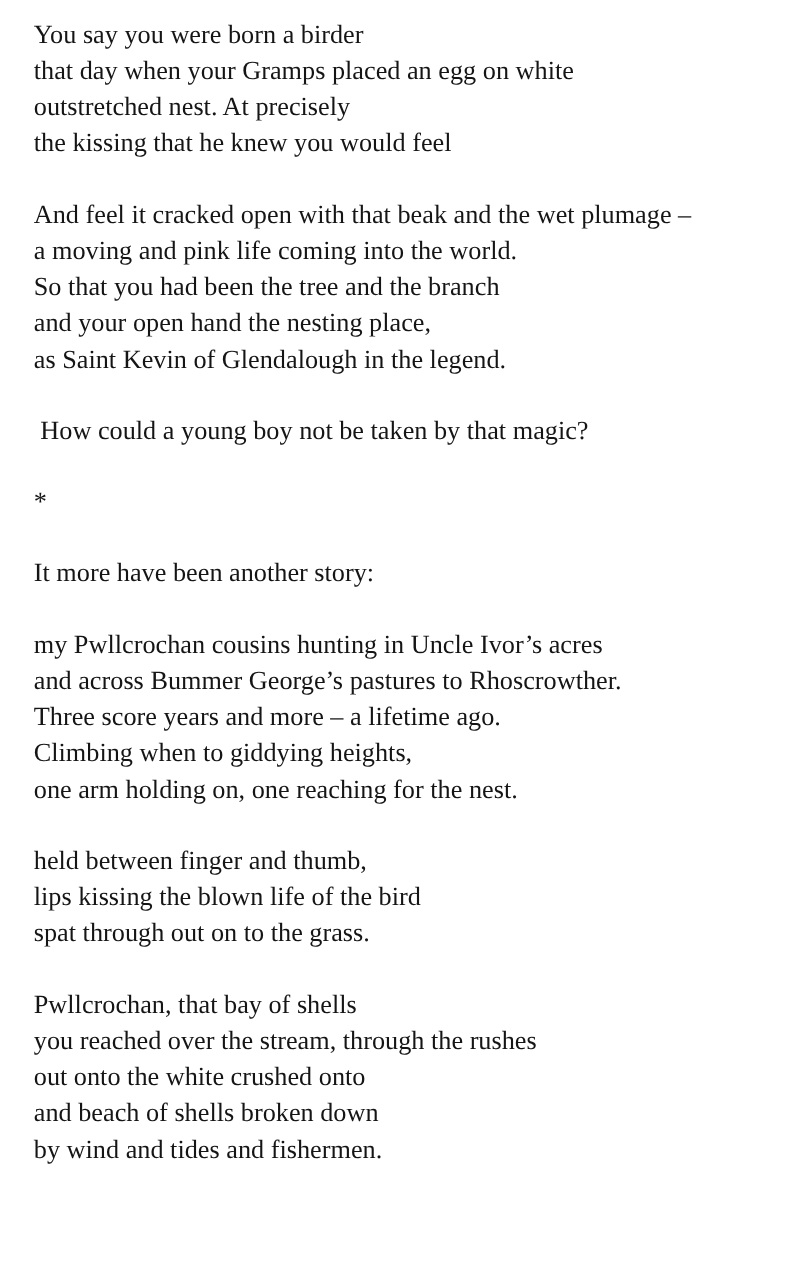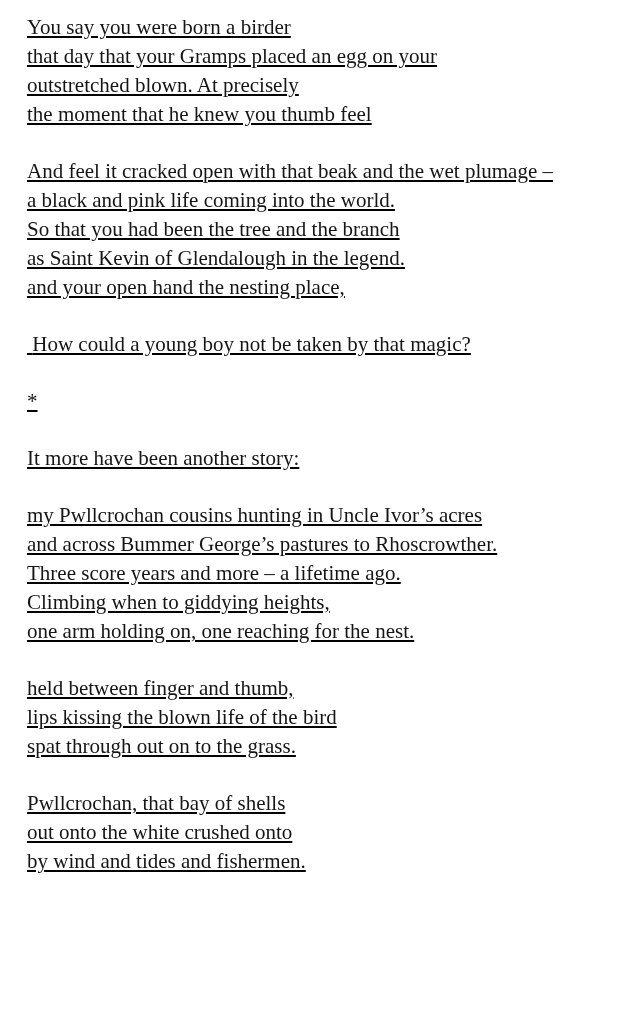--- a/index.html
+++ b/index.html
@@ -11,21 +11,20 @@
     width: 644px;
     height: 1023px;
     overflow: hidden;
   }
   .page {
     box-sizing: border-box;
     width: 644px;
     height: 882px;
     padding: 13px 30px 12px 27px;
     background: #ffffff;
-    text-decoration: underline;
   }
   .poem {
     font-family: "Liberation Serif", "DejaVu Serif", serif;
     font-size: 21px;
     line-height: 29px;
     color: #151515;
   }
   .stanza {
     margin: 0 0 28px 0;
   }
@@ -33,30 +32,30 @@
     white-space: pre-wrap;
   }
 </style>
 </head>
 <body>
 
 <div class="page">
   <div class="poem">
       <div class="stanza">
         <div class="line">You say you were born a birder</div>
-        <div class="line">that day that your Gramps placed an egg on your</div>
-        <div class="line">outstretched blown. At precisely</div>
-        <div class="line">the moment that he knew you thumb feel</div>
+        <div class="line">that day when your Gramps placed an egg on white</div>
+        <div class="line">outstretched nest. At precisely</div>
+        <div class="line">the kissing that he knew you would feel</div>
       </div>
       <div class="stanza">
         <div class="line">And feel it cracked open with that beak and the wet plumage –</div>
-        <div class="line">a black and pink life coming into the world.</div>
+        <div class="line">a moving and pink life coming into the world.</div>
         <div class="line">So that you had been the tree and the branch</div>
+        <div class="line">and your open hand the nesting place,</div>
         <div class="line">as Saint Kevin of Glendalough in the legend.</div>
-        <div class="line">and your open hand the nesting place,</div>
       </div>
       <div class="stanza">
         <div class="line"> How could a young boy not be taken by that magic?</div>
       </div>
       <div class="stanza">
         <div class="line">*</div>
       </div>
       <div class="stanza">
         <div class="line">It more have been another story:</div>
       </div>
@@ -67,17 +66,19 @@
         <div class="line">Climbing when to giddying heights,</div>
         <div class="line">one arm holding on, one reaching for the nest.</div>
       </div>
       <div class="stanza">
         <div class="line">held between finger and thumb,</div>
         <div class="line">lips kissing the blown life of the bird</div>
         <div class="line">spat through out on to the grass.</div>
       </div>
       <div class="stanza">
         <div class="line">Pwllcrochan, that bay of shells</div>
+        <div class="line">you reached over the stream, through the rushes</div>
         <div class="line">out onto the white crushed onto</div>
+        <div class="line">and beach of shells broken down</div>
         <div class="line">by wind and tides and fishermen.</div>
       </div>
     </div>
 </div>
 
 </body></html>

